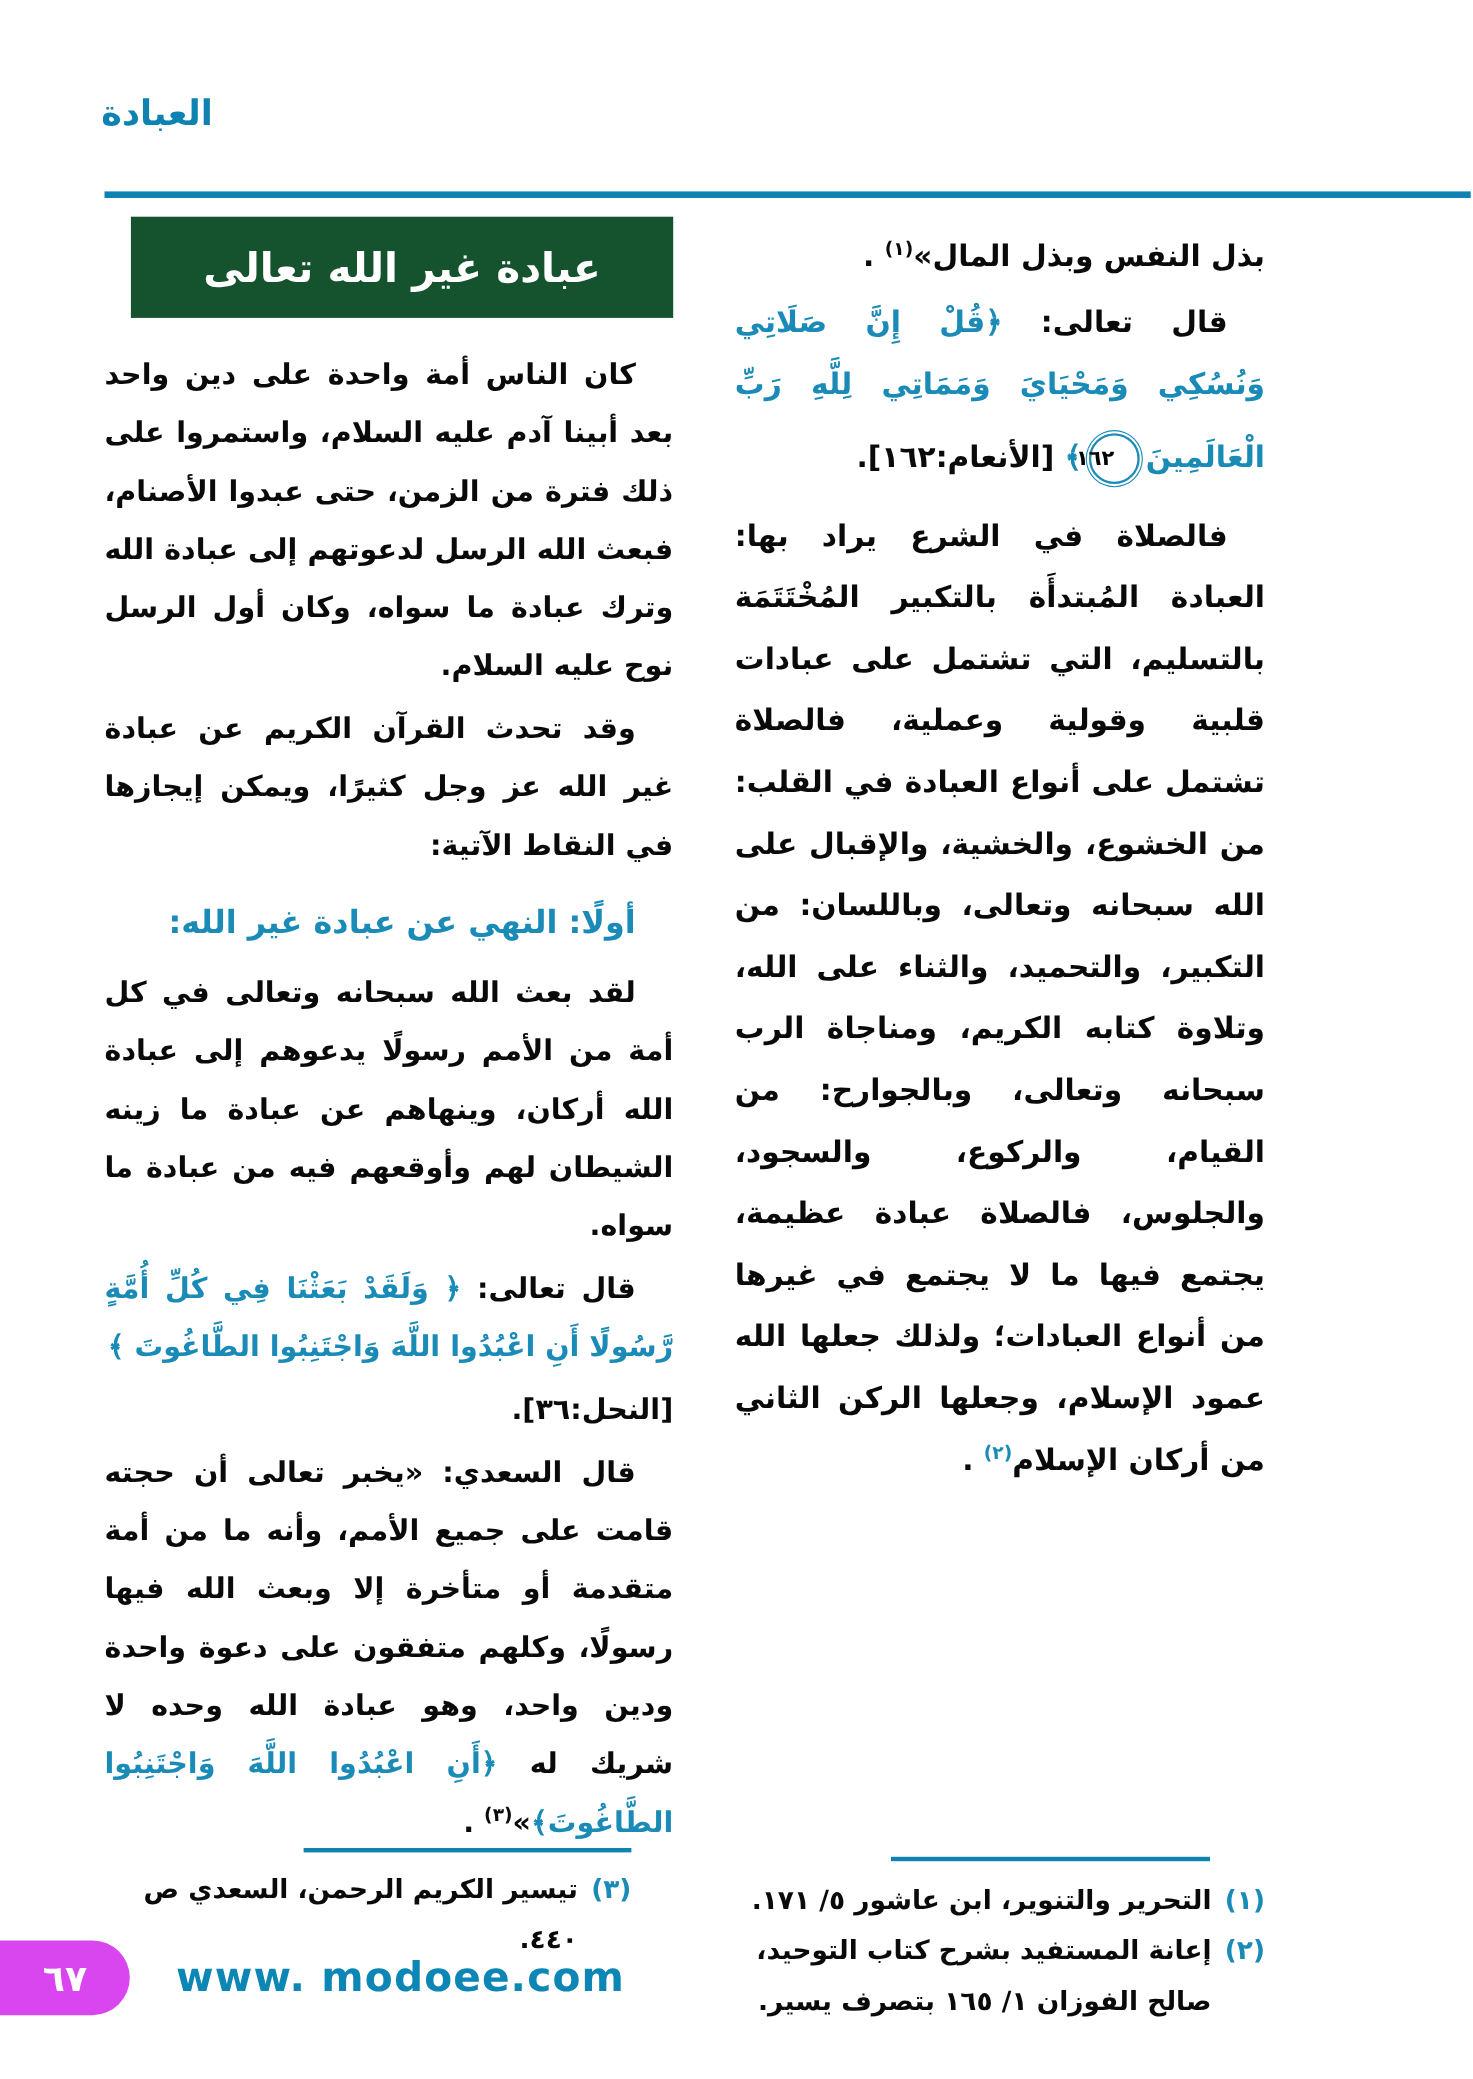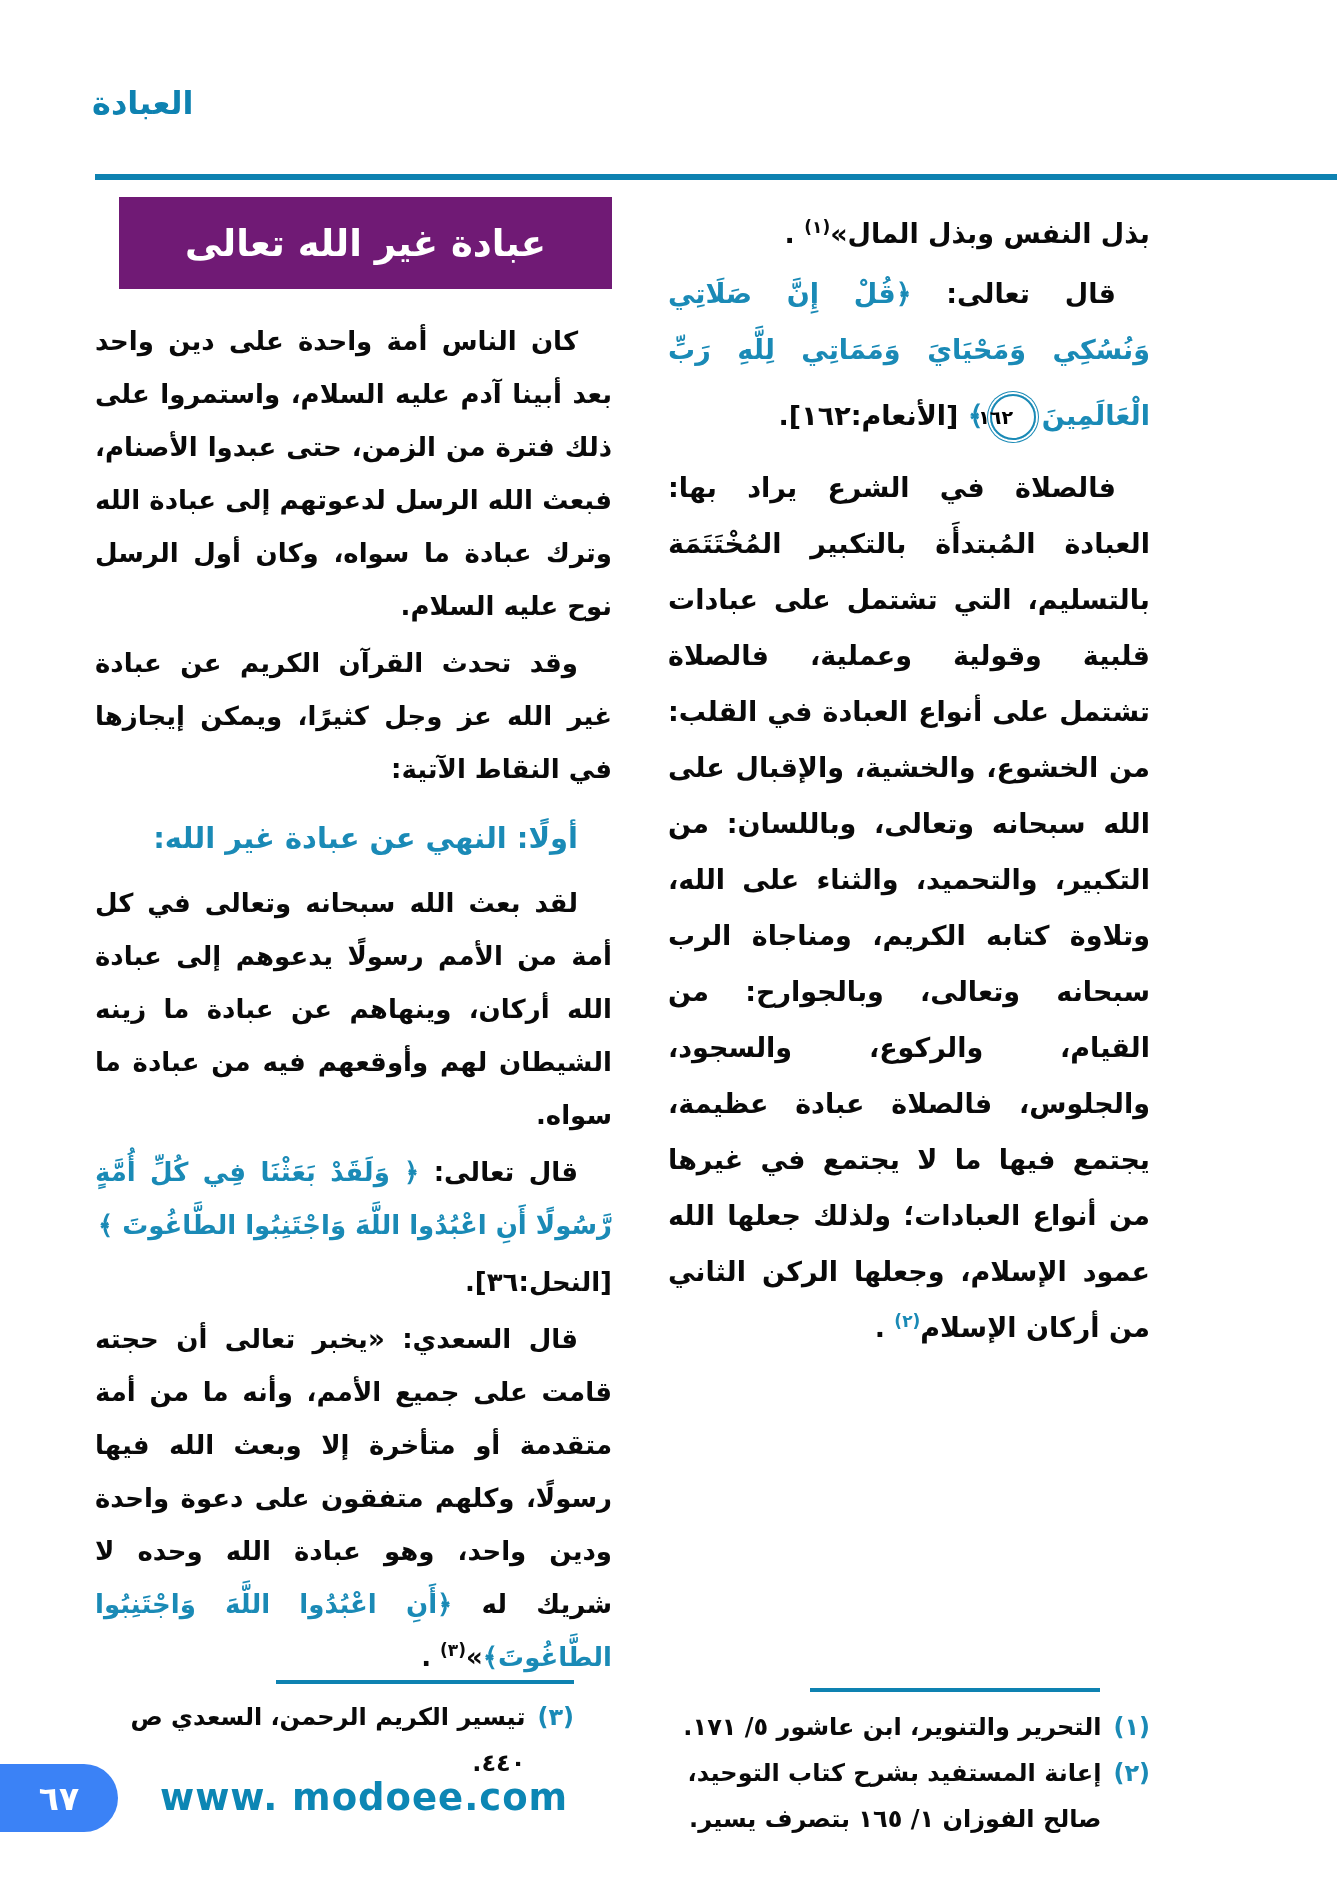--- a/index.html
+++ b/index.html
@@ -27,21 +27,21 @@
   sup.fnref{font-size:17px;line-height:0;vertical-align:super;letter-spacing:1px;}
   sup.fnref.teal{color:#1a8ab6;}
   .ayah-badge{
     display:inline-flex;align-items:center;justify-content:center;
     width:42px;height:42px;border:2px solid #1a8ab6;border-radius:50%;
     box-shadow:0 0 0 2px #ffffff, 0 0 0 3px #1a8ab6;
     color:#000000;font-size:19px;line-height:1;vertical-align:middle;margin:16px 6px;
   }
   
   #section-title-box{
-    width:493px;height:92px;margin:0 0 26px auto;background:#701a75;
+    width:493px;height:92px;margin:0 0 26px auto;background:#14532d;
     display:flex;align-items:center;justify-content:center;
   }
   #section-title-box .t{color:#ffffff;font-size:37px;font-weight:bold;}
   #subsection-heading{
     color:#1a8ab6;font-size:29px;font-weight:bold;margin:16px 0 12px 0;text-indent:34px;
   }
   .bold-lead{font-weight:bold;}
   
   .footnotes{position:absolute;direction:rtl;font-weight:bold;}
   #footnotes-right{left:668px;top:1688px;width:482px;font-size:24px;line-height:46px;}
@@ -49,21 +49,21 @@
   .fn-rule{height:4px;background:#0e82b1;margin-left:auto;}
   #footnotes-right .fn-rule{width:290px;margin-right:50px;margin-bottom:12px;}
   #footnote-left  .fn-rule{width:298px;margin-right:38px;margin-bottom:10px;}
   .fn-row{display:flex;gap:12px;direction:rtl;text-align:right;}
   #footnotes-right .fn-row{margin-right:0px;}
   #footnote-left  .fn-row{margin-right:38px;}
   .fn-marker{color:#1a8ab6;white-space:nowrap;flex:0 0 auto;}
   .fn-text{flex:1 1 auto;}
   
   #page-number-tab{
-    position:absolute;left:0;top:1764px;width:118px;height:68px;background:#3b82f6;
+    position:absolute;left:0;top:1764px;width:118px;height:68px;background:#d946ef;
     border-radius:0 34px 34px 0;display:flex;align-items:center;justify-content:center;
   }
   #page-number-tab .n{color:#ffffff;font-size:33px;font-weight:bold;}
   #site-url{
     position:absolute;left:160px;top:1776px;color:#0c86b4;font-size:37px;font-weight:bold;
     direction:ltr;letter-spacing:1px;
   }
 </style>
 </head>
 <body>

